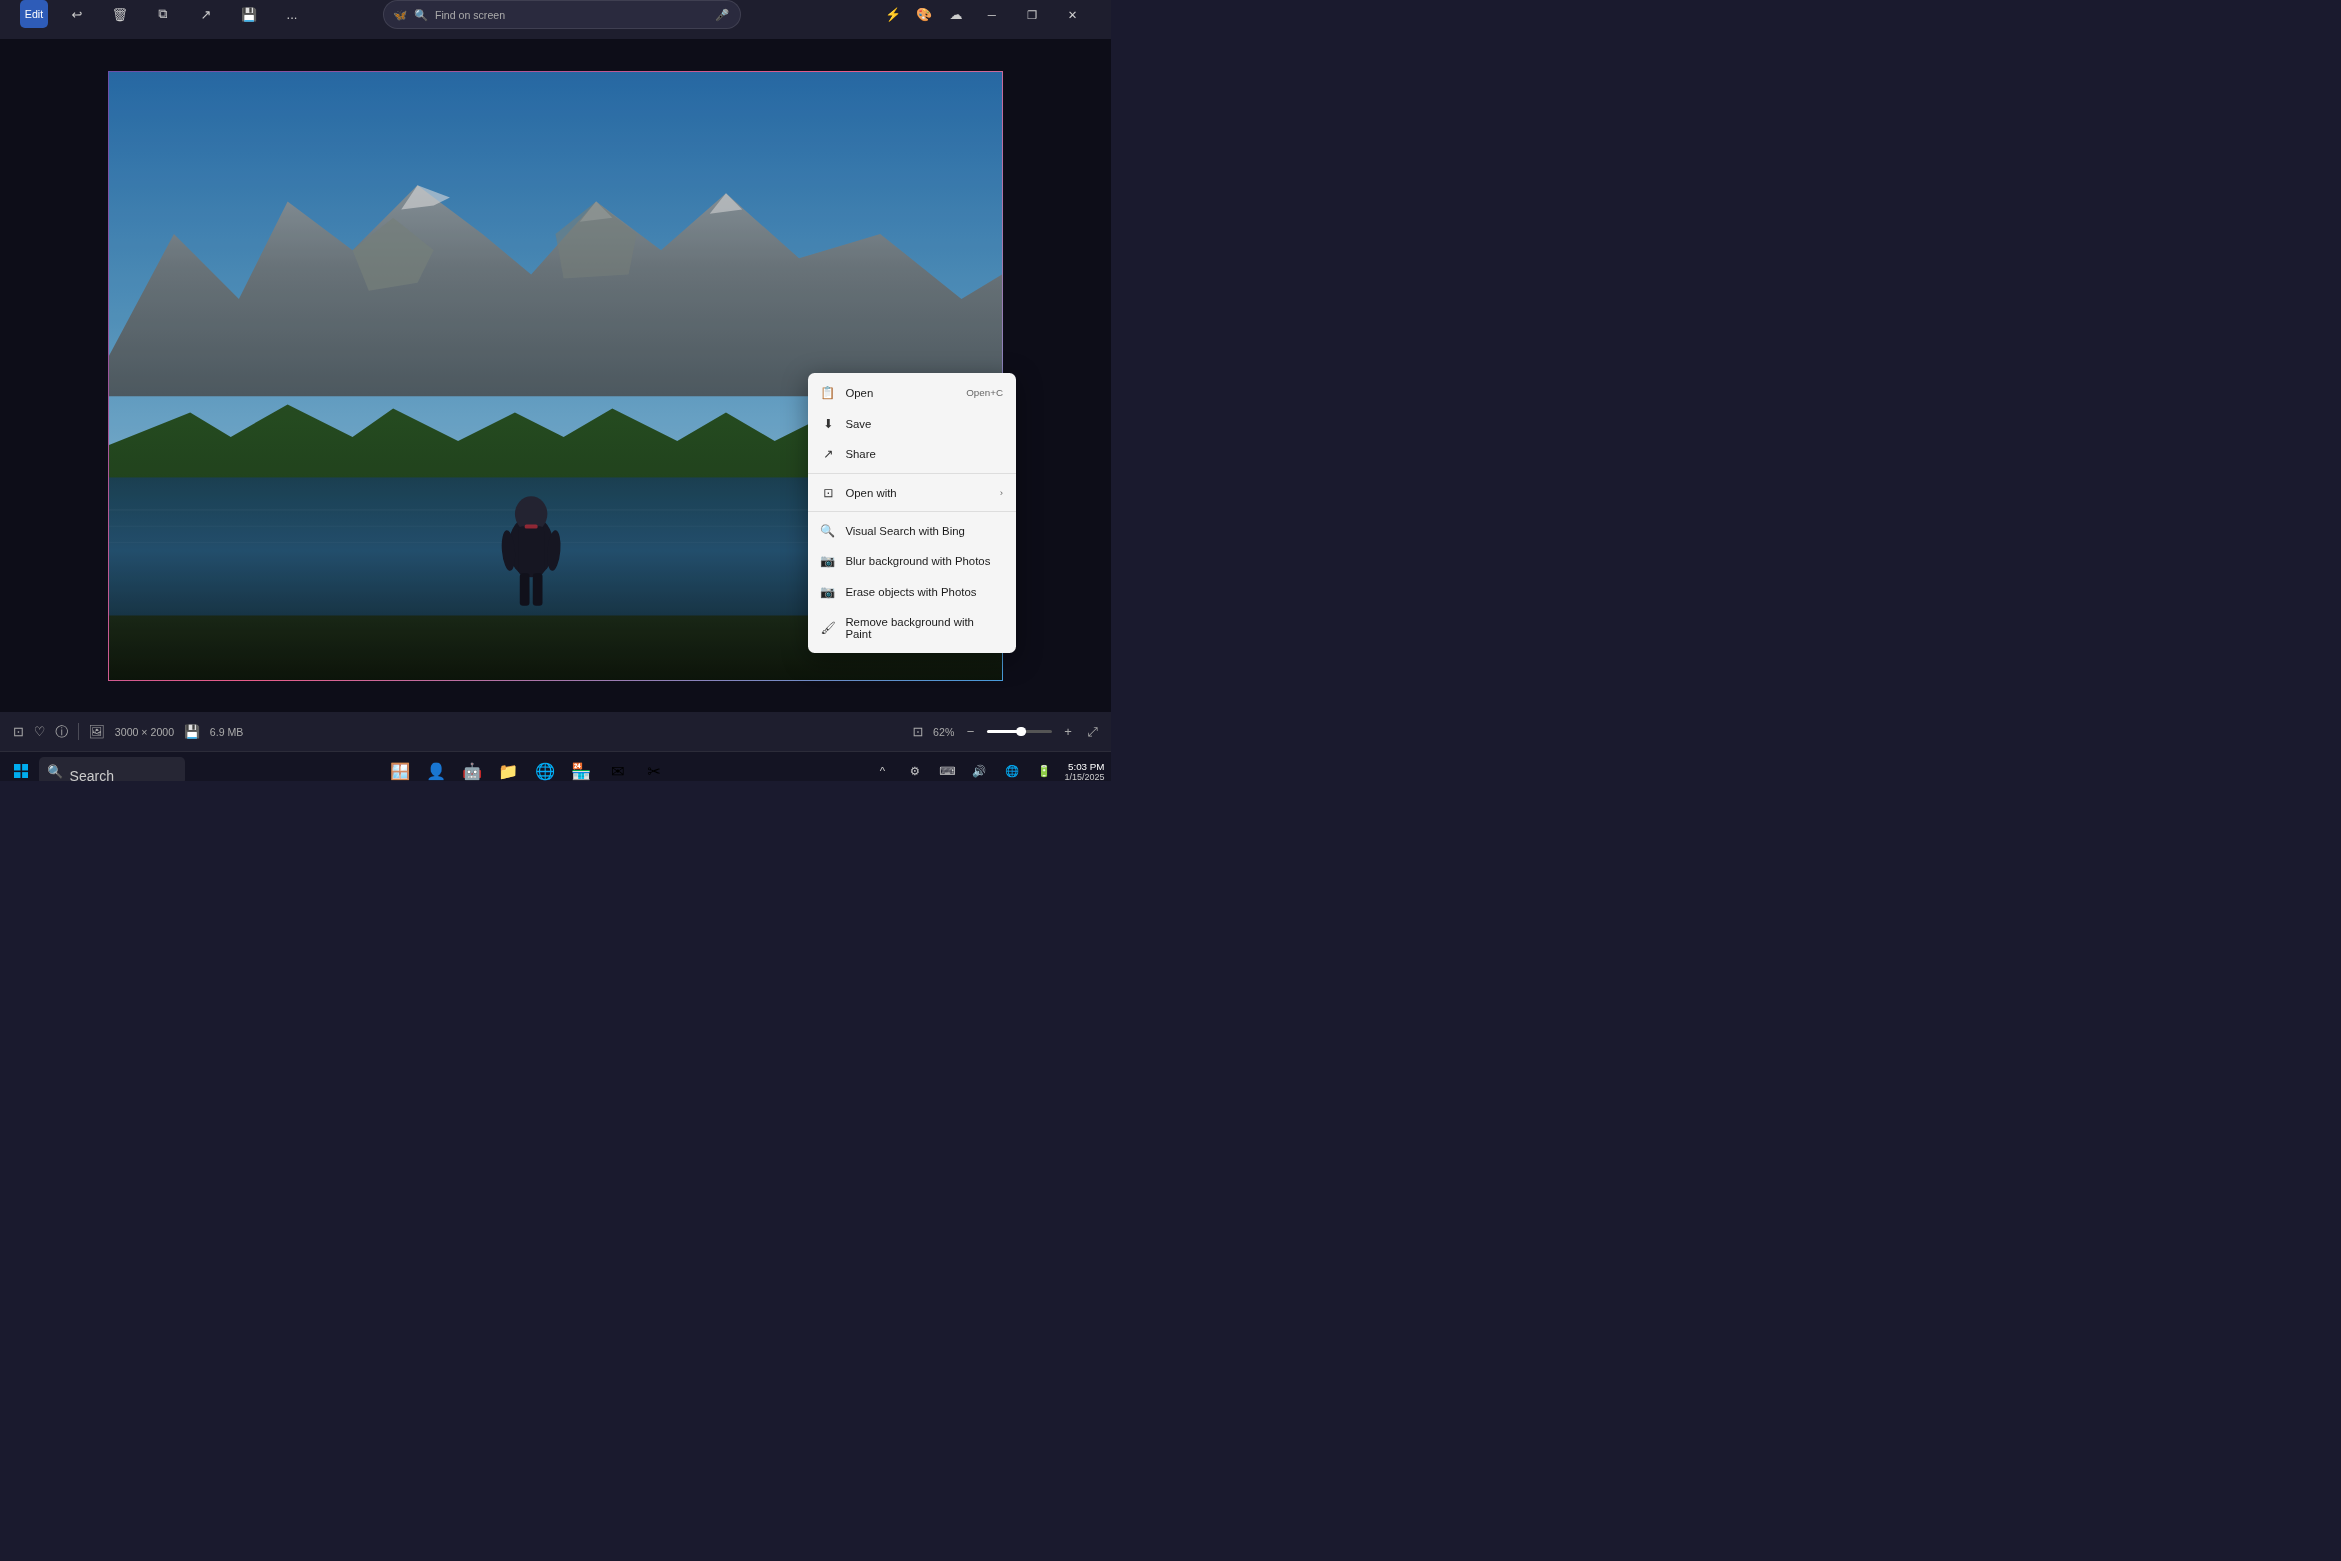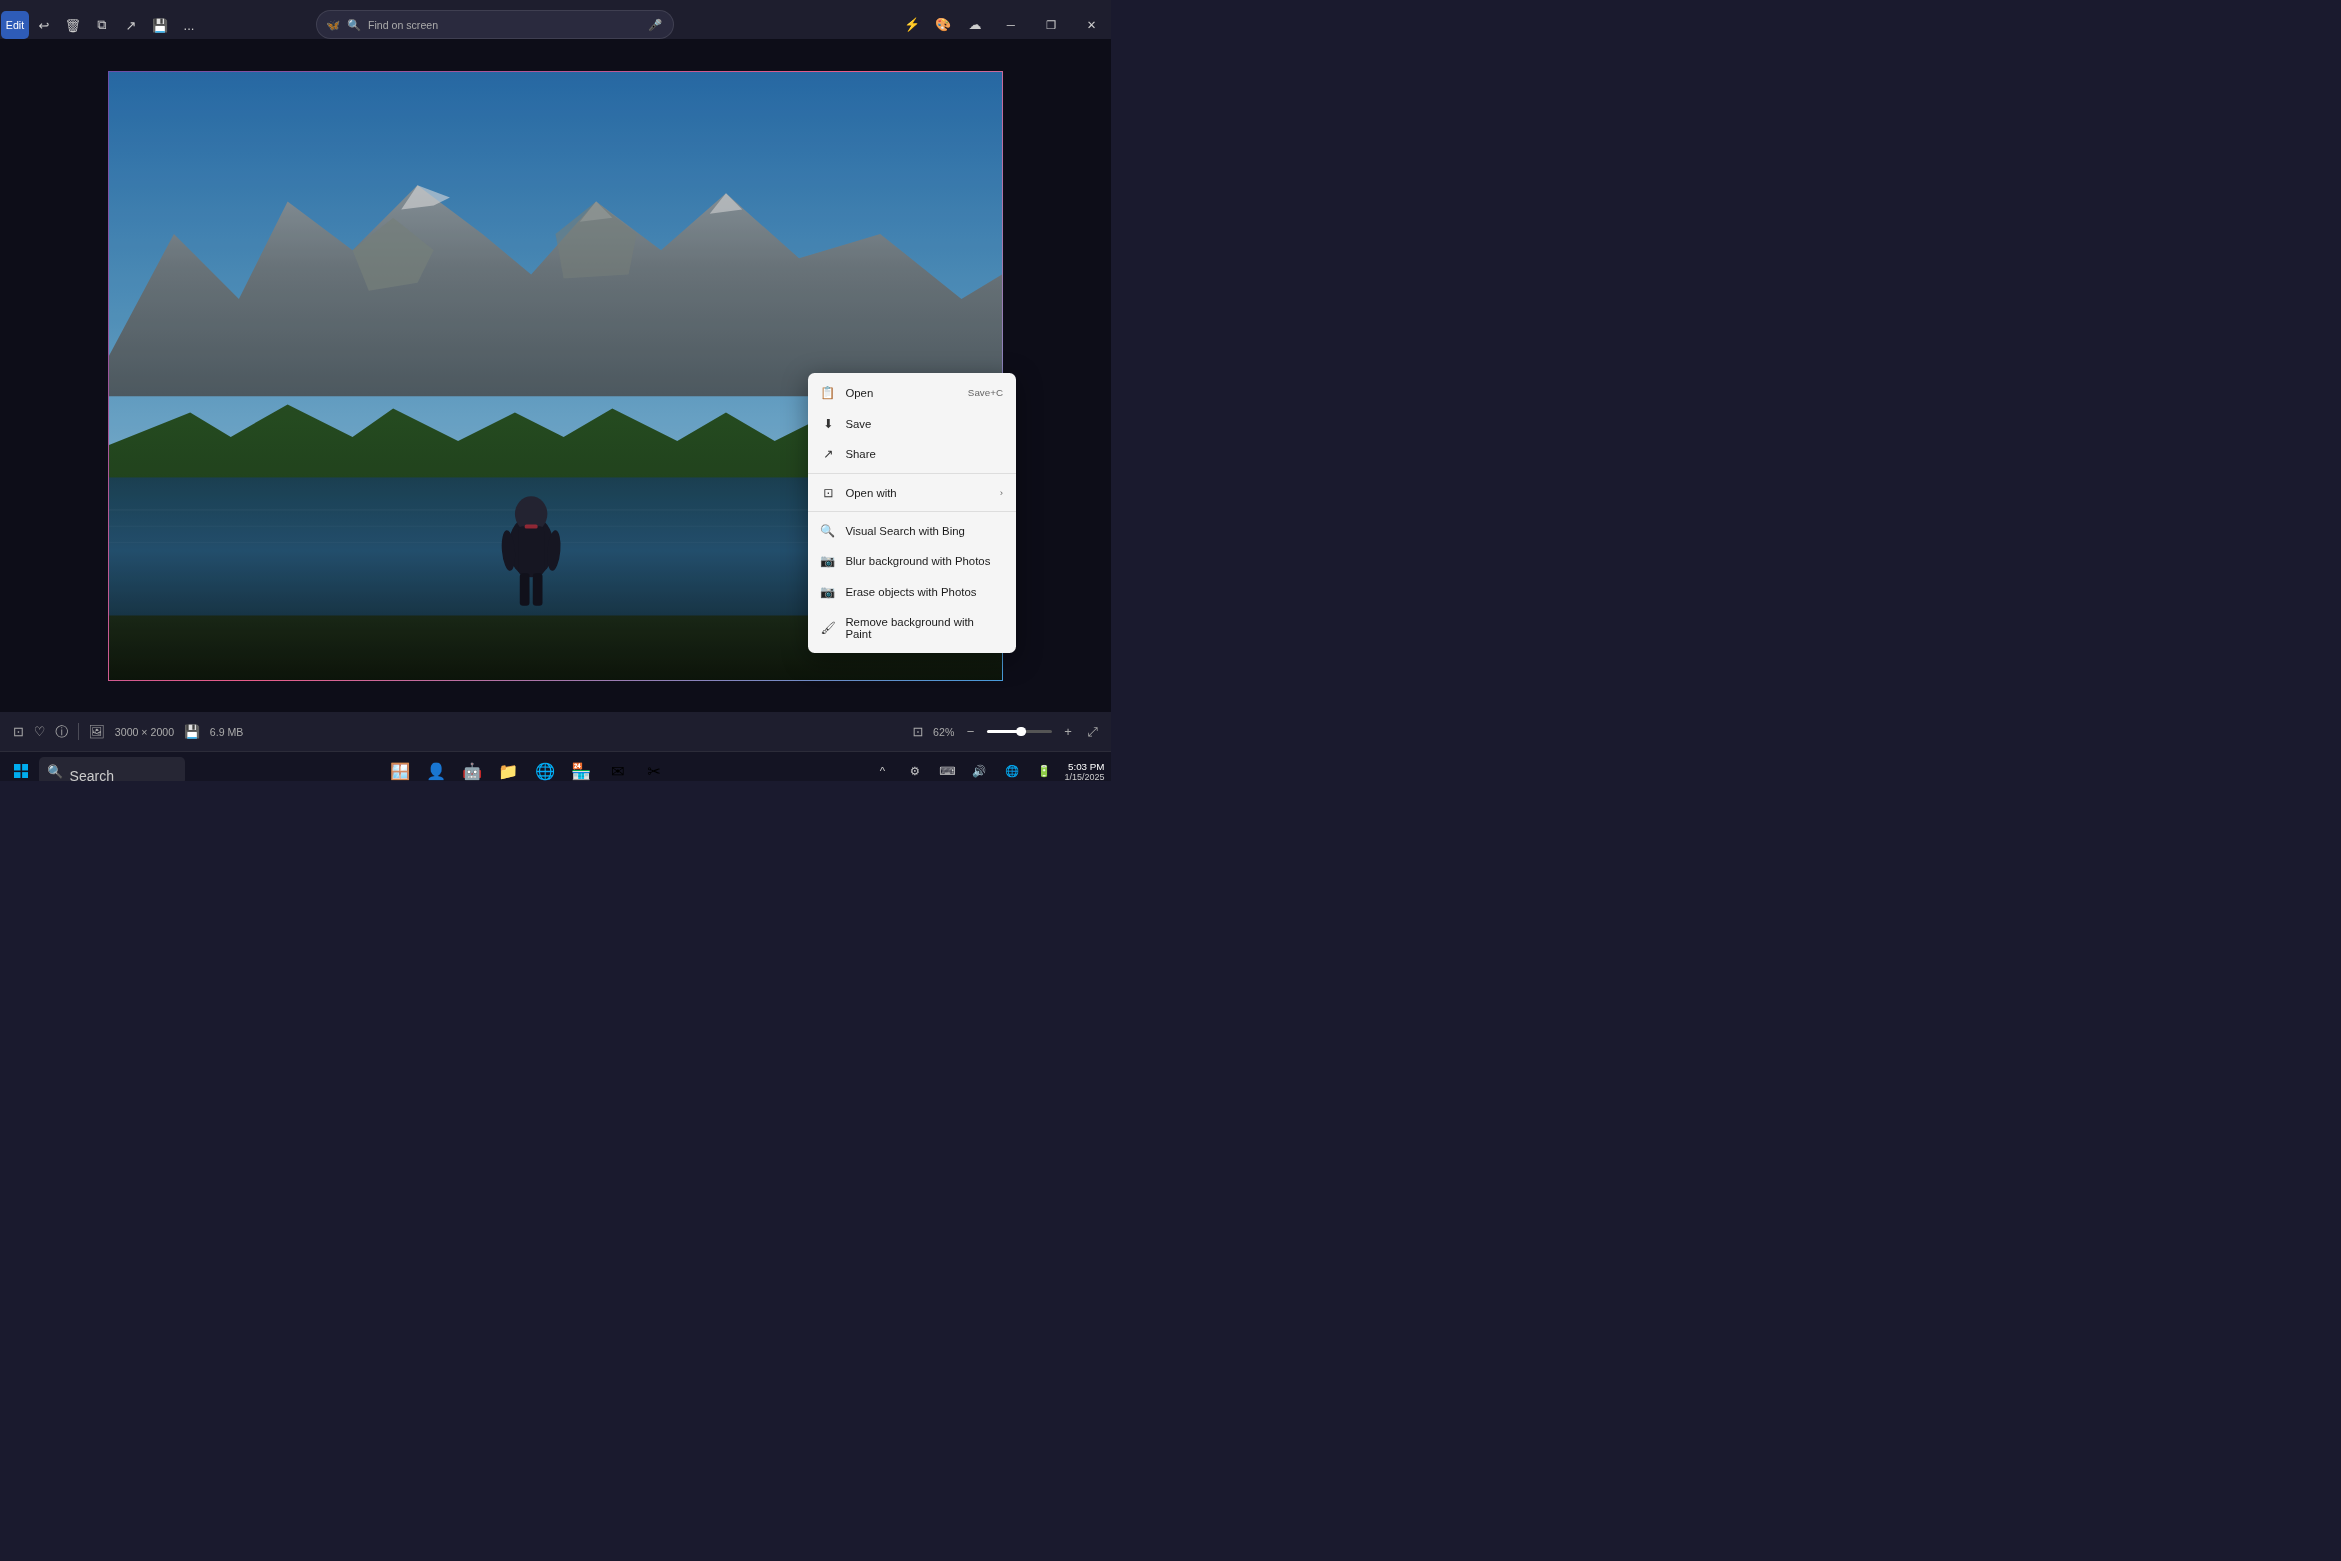--- a/index.html
+++ b/index.html
@@ -11,23 +11,23 @@
       overflow: hidden;
       position: relative;
     }
 
     
     .titlebar {
       width: 100%;
       height: 39px;
       background: #1e1e2e;
       display: flex;
-      align-items: flex-end;
-      padding: 0 1px;
-      gap: 1px;
+      align-items: flex-start;
+      padding: 0 20px;
+      gap: 15px;
       position: relative;
       z-index: 10;
     }
 
     .titlebar-btn {
       width: 28px;
       height: 28px;
       border-radius: 4.9px;
       border: none;
       background: #2e5cb8;
@@ -480,21 +480,21 @@
       <rect x="512" y="558" width="16" height="5" rx="2" fill="#cc3344" opacity="0.8"></rect>
     </svg>
 
     <div class="overlay-dim"></div>
 
     <div class="context-menu">
 
       <div class="menu-item">
         <span class="menu-item-icon">📋</span>
         <span class="menu-item-label">Open</span>
-        <span class="menu-item-shortcut">Save+C</span>
+        <span class="menu-item-shortcut">Open+C</span>
       </div>
 
       <div class="menu-item">
         <span class="menu-item-icon">⬇</span>
         <span class="menu-item-label">Save</span>
       </div>
 
       <div class="menu-item">
         <span class="menu-item-icon">↗</span>
         <span class="menu-item-label">Share</span>

